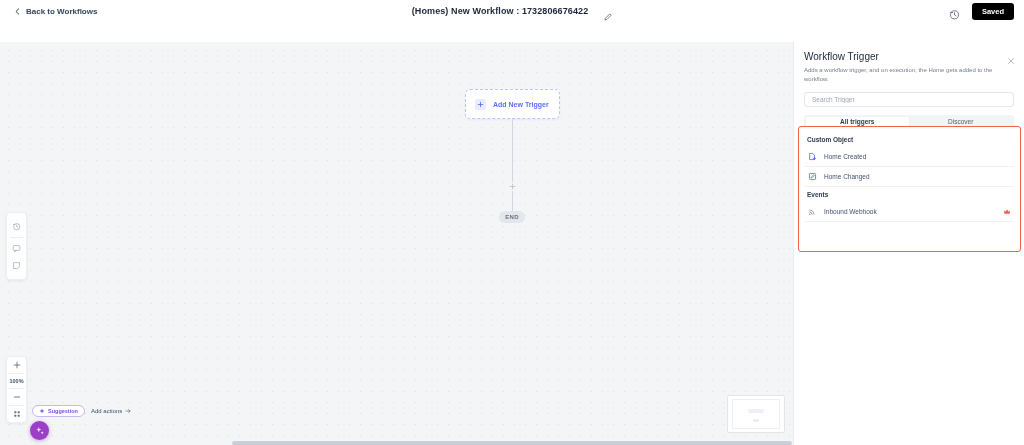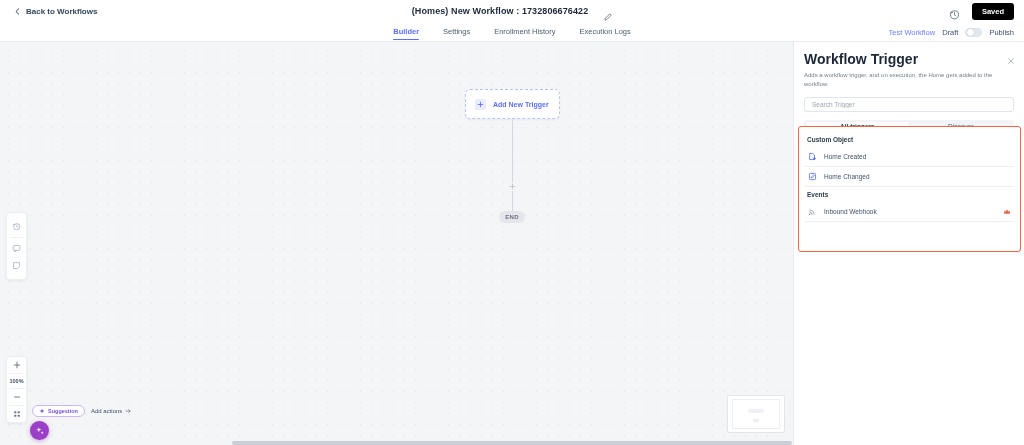--- a/index.html
+++ b/index.html
@@ -187,21 +187,21 @@
     position: absolute; left: 50%; top: 19px; transform: translateX(-50%);
     width: 6px; height: 2.5px; background: #edeef1; border-radius: 1.5px;
   }
 
   
   .panel {
     position: absolute; left: 793px; top: 42px; width: 231px; height: 403px;
     background: #ffffff; border-left: 1px solid #e8ecf2;
     padding: 9px 10px 0 10px;
   }
-  .panel-title { font-size: 14px; font-weight: 700; color: #1b2738; }
+  .panel-title { font-size: 10px; font-weight: 400; color: #1b2738; }
   .panel-close {
     position: absolute; right: 9px; top: 9px; width: 8px; height: 8px;
     cursor: pointer;
   }
   .panel-sub {
     margin-top: 4px; font-size: 6px; color: #72808f; line-height: 1.45;
   }
   .search-box {
     margin-top: 9px; width: 100%; height: 15px;
     border: 1px solid #e1e5ec; border-radius: 3px; background: #ffffff;
@@ -287,35 +287,20 @@
         <svg viewBox="0 0 14 14">
             <circle cx="7" cy="7.4" r="5.1" fill="none" stroke="#51606f" stroke-width="1"></circle>
             <path d="M7 4.6v3l1.9 1.2" fill="none" stroke="#51606f" stroke-width="1" stroke-linecap="round"></path>
             <path d="M2.3 4.4h2.2" fill="none" stroke="#51606f" stroke-width="1" stroke-linecap="round"></path>
           </svg>
       </span>
       <button class="saved-btn">Saved</button>
     </div>
   </div>
 
-  <div class="tabbar">
-    <div class="tab active">Builder</div>
-    <div class="tab">Settings</div>
-    <div class="tab">Enrollment History</div>
-    <div class="tab">Execution Logs</div>
-
-    <div class="tabbar-right">
-      <span class="test-wf">Test Workflow</span>
-      <span class="draft-lbl">Draft</span>
-      <span class="toggle">
-          <span class="knob"></span>
-        </span>
-      <span class="publish-lbl">Publish</span>
-    </div>
-  </div>
 
   <div class="canvas">
 
     <div class="trigger-node">
       <span class="node-plus-icon">
         <svg viewBox="0 0 10 10">
             <path d="M5 1.8v6.4M1.8 5h6.4" stroke="#5b6ef5" stroke-width="1.2" stroke-linecap="round"></path>
           </svg>
       </span>
       <span class="node-label">Add New Trigger</span>

